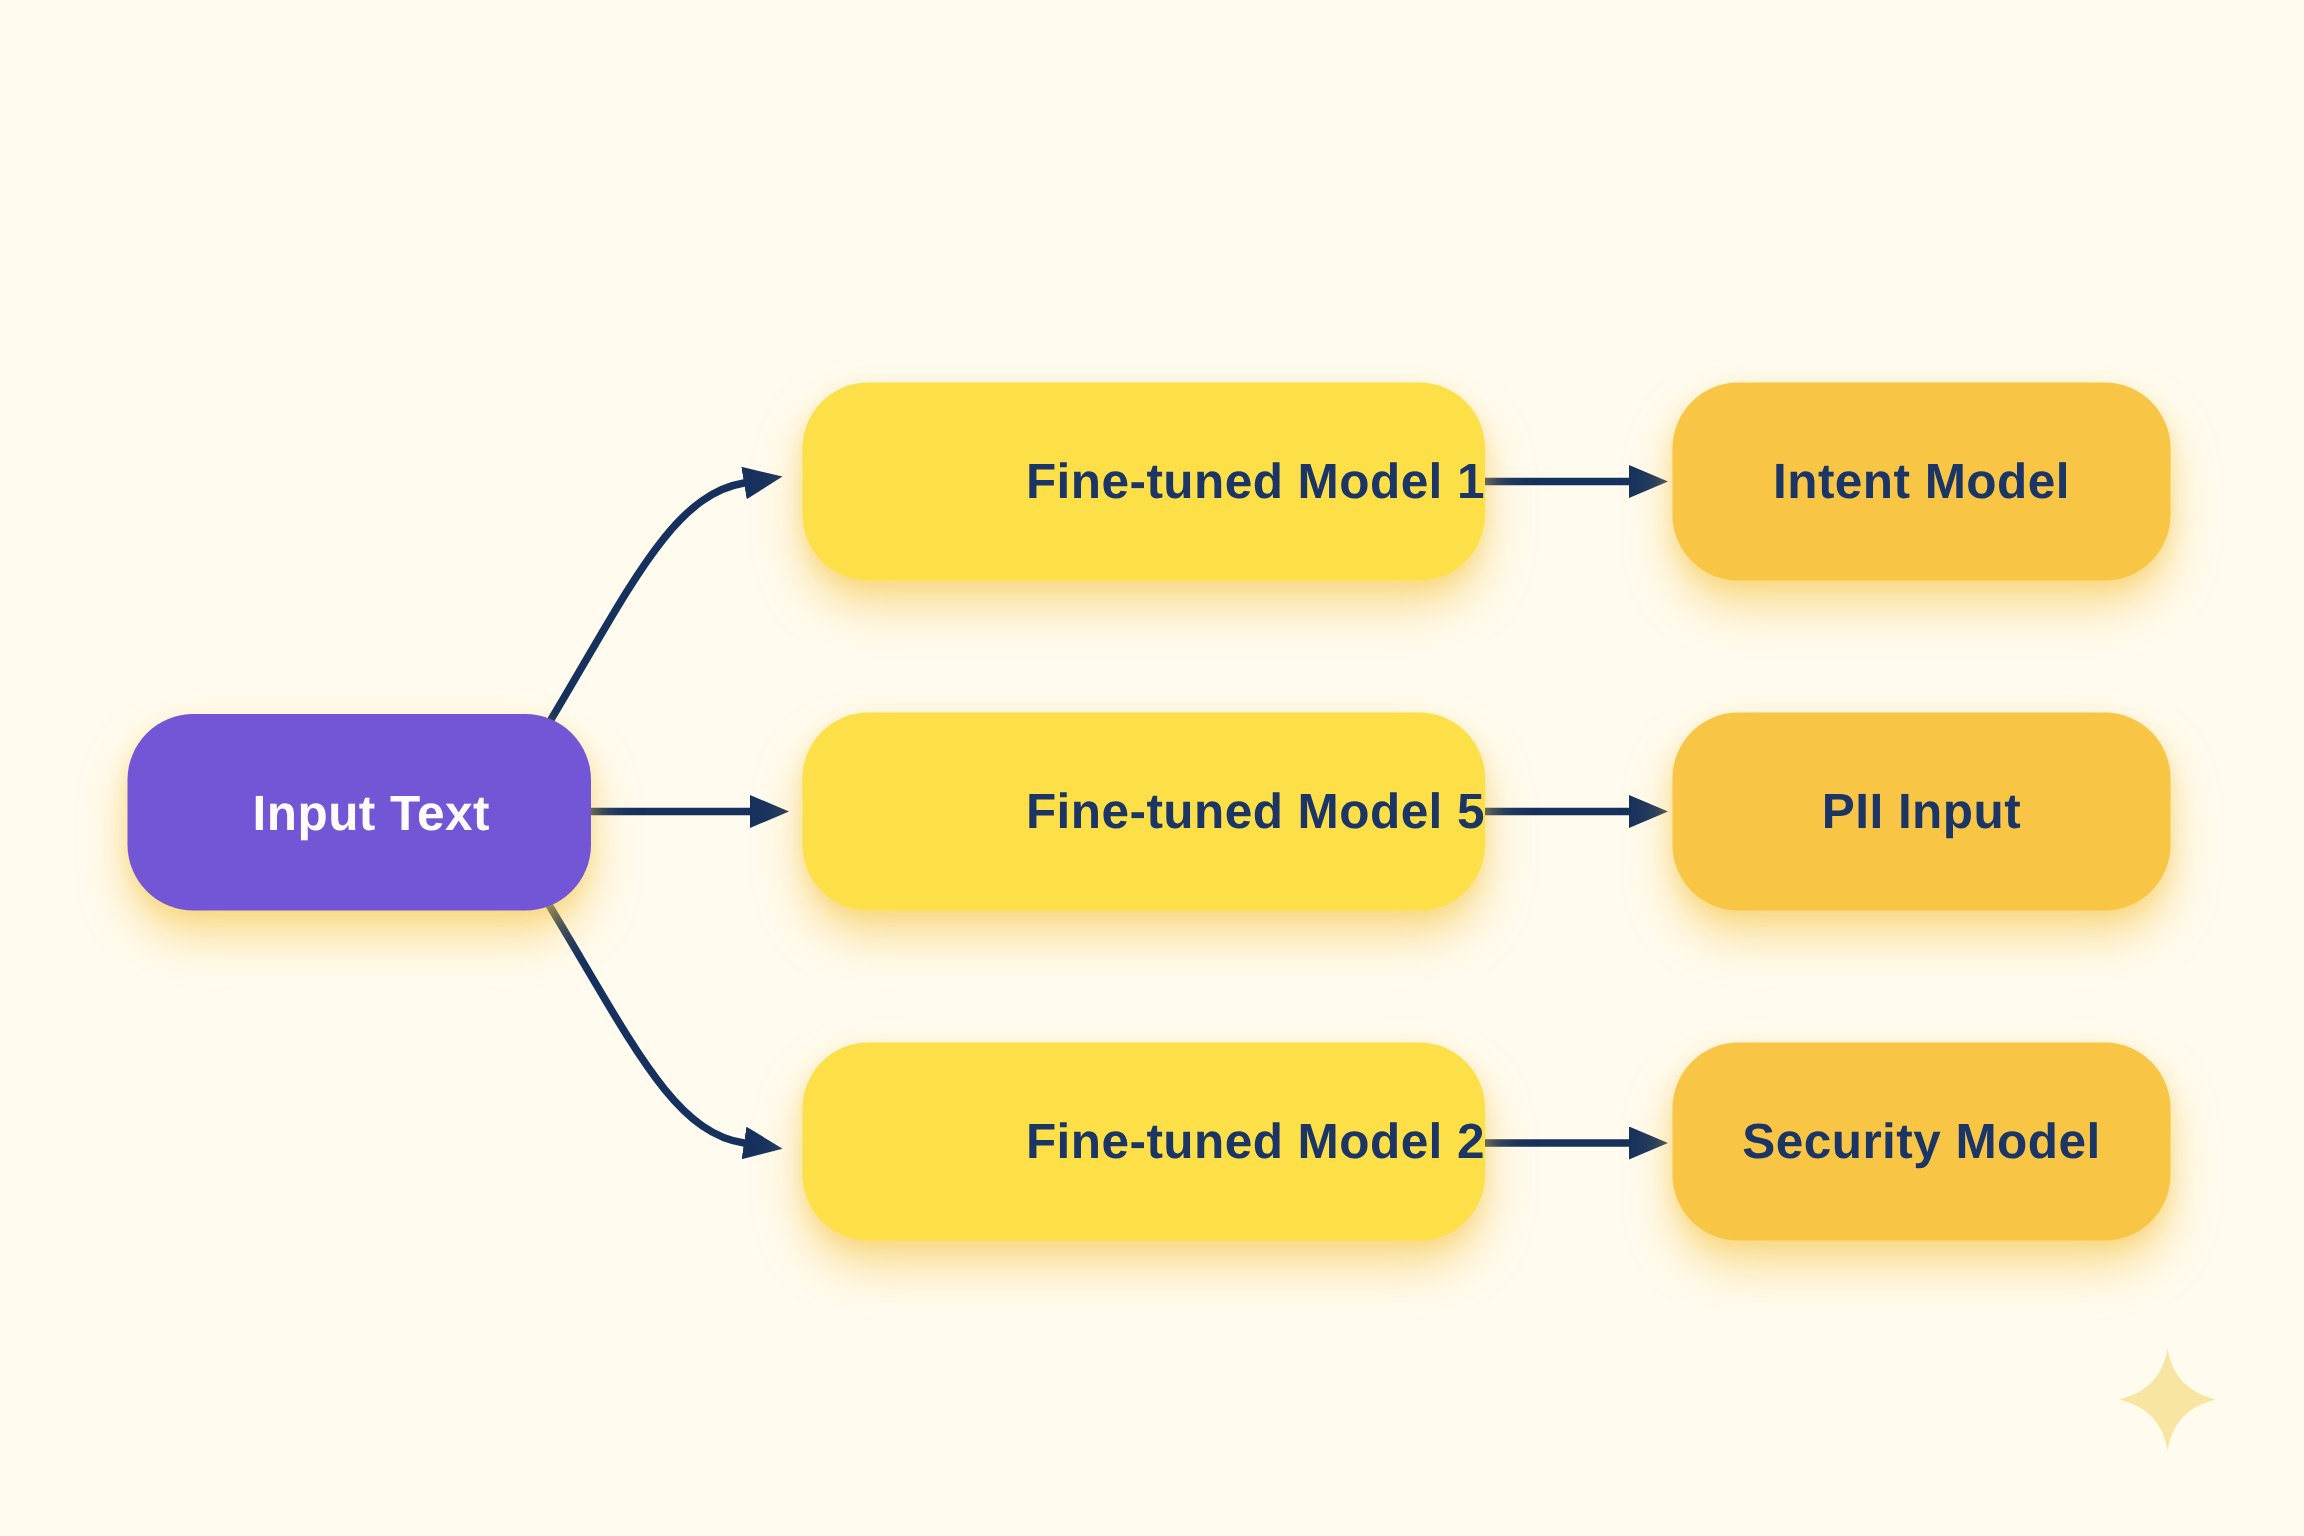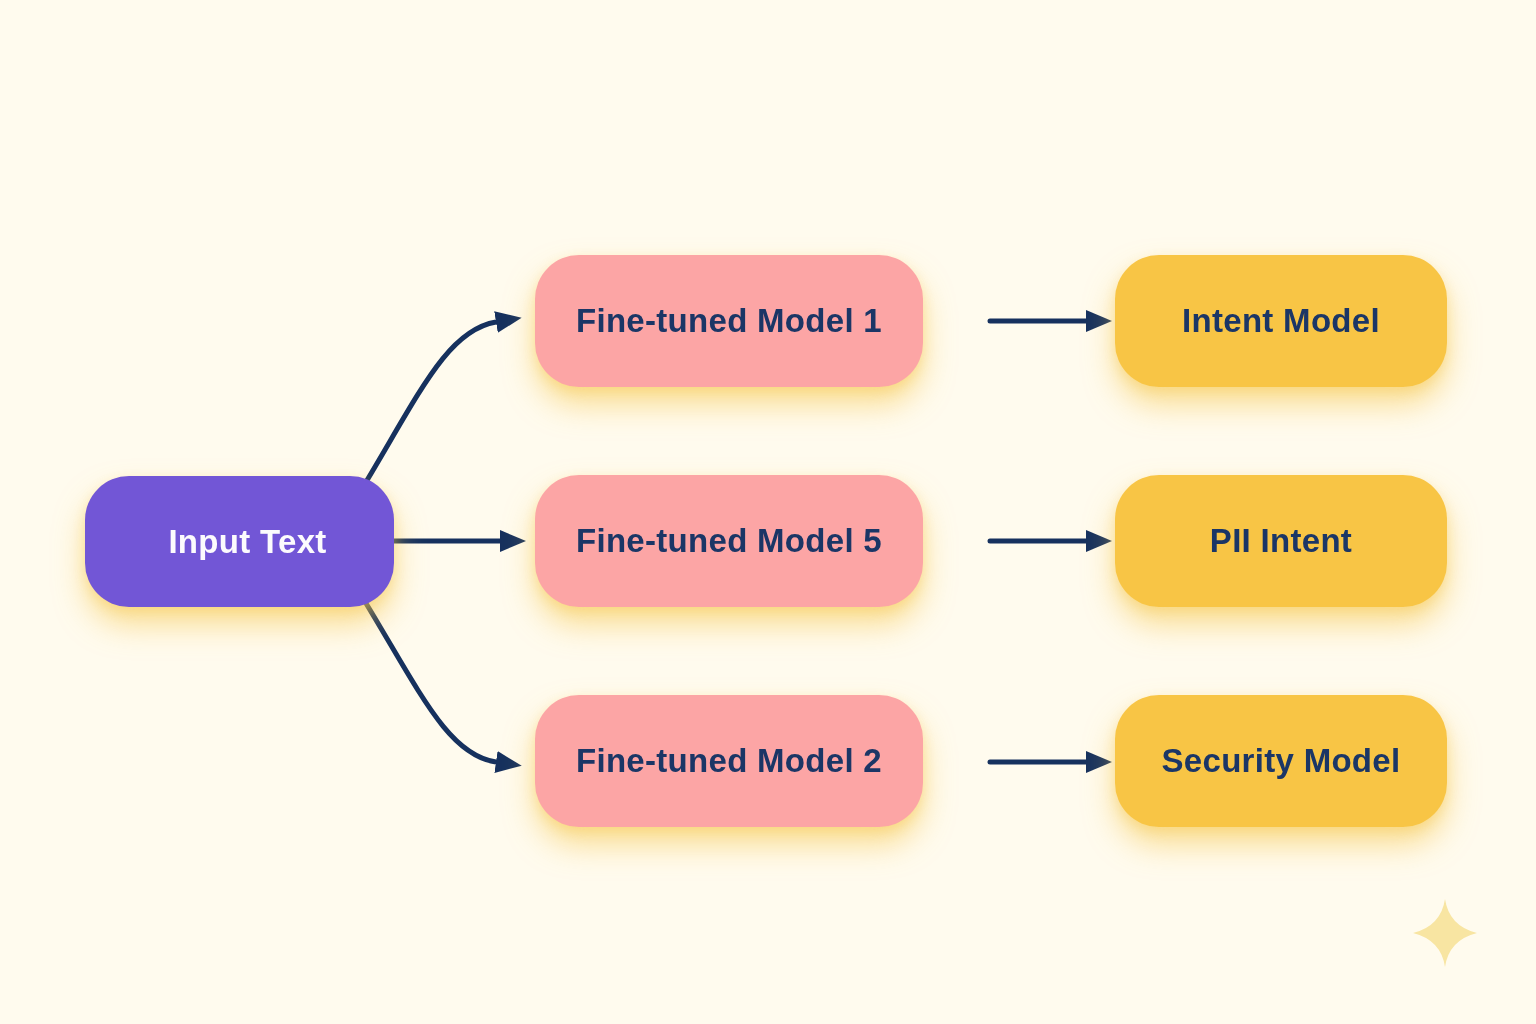--- a/index.html
+++ b/index.html
@@ -38,24 +38,25 @@
     left: 85px;
     top: 476px;
     width: 293px;
     height: 131px;
     background: #7256d6;
     color: #fcfbfd;
     padding-left: 16px;
   }
   .node-model {
     left: 535px;
-    width: 388px;
+    width: 455px;
     height: 132px;
-    background: #fca5a5;
+    background: #fde047;
     color: #1b3666;
+    justify-content: flex-end;
   }
   .node-result {
     left: 1115px;
     width: 332px;
     height: 132px;
     background: #f8c545;
     color: #1b3666;
   }
   .row-1 { top: 255px; }
   .row-2 { top: 475px; }
@@ -100,21 +101,21 @@
     <span>Fine-tuned Model 5</span>
   </div>
   <div class="node node-model row-3">
     <span>Fine-tuned Model 2</span>
   </div>
 
   <div class="node node-result row-1">
     <span>Intent Model</span>
   </div>
   <div class="node node-result row-2">
-    <span>PII Intent</span>
+    <span>PII Input</span>
   </div>
   <div class="node node-result row-3">
     <span>Security Model</span>
   </div>
 
   <svg class="sparkle" viewBox="0 0 64 68" xmlns="http://www.w3.org/2000/svg">
     <path d="M32 0 Q36 27 64 34 Q36 41 32 68 Q28 41 0 34 Q28 27 32 0 Z" fill="#f8e5a2"></path>
   </svg>
 
 </div>

